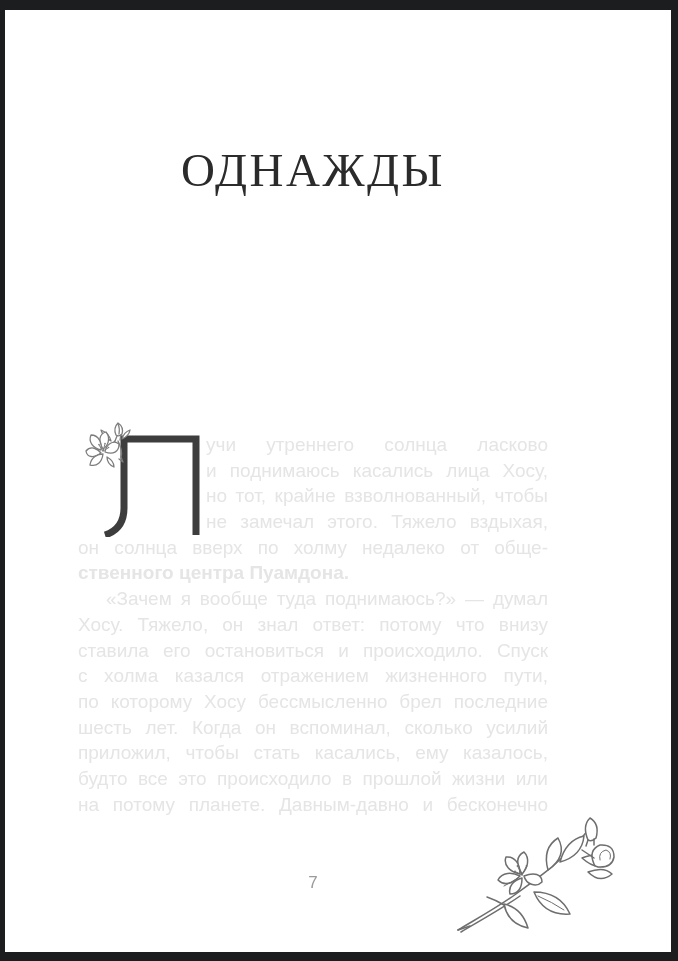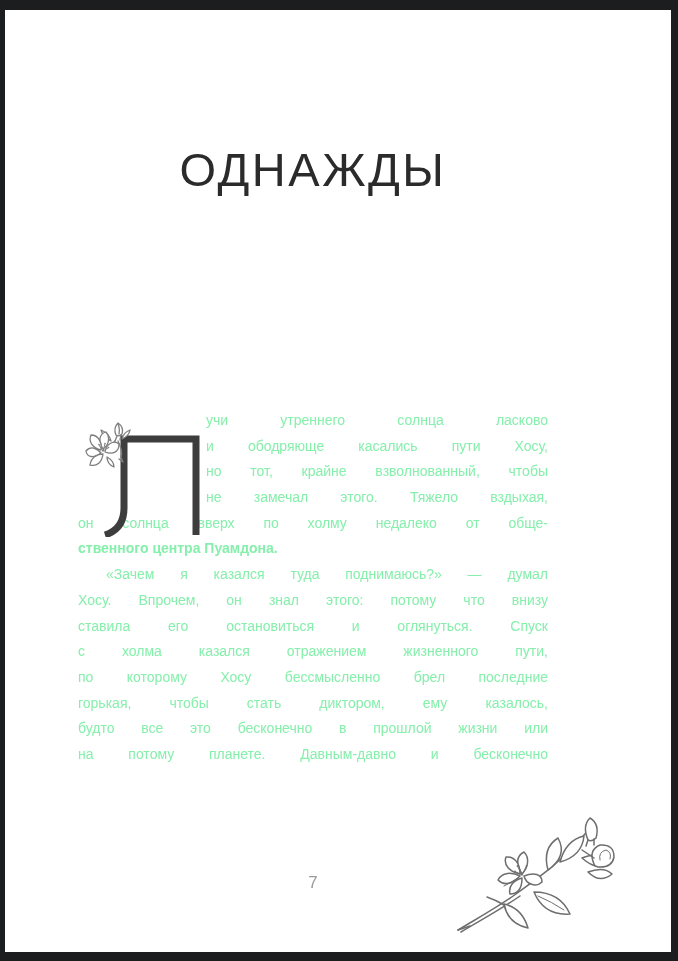--- a/index.html
+++ b/index.html
@@ -13,34 +13,34 @@
   .page{
     position:absolute;
     top:10px;left:5px;right:7px;bottom:9px;
     background:#ffffff;
   }
   
   .title{
     position:absolute;
     left:78px;width:470px;top:144px;
     text-align:center;
-    font-family:Liberation Sans, sans-serif;
+    font-family:Liberation Serif, serif;
     font-weight:200;
     font-size:47px;
     line-height:52px;
     letter-spacing:2.5px;
     color:#2b2b2b;
     z-index:2;
   }
   
   .bodytext{
     position:absolute;
-    left:78px;width:470px;top:408px;
-    font-size:14px;
-    color:#86efac;
+    left:78px;width:470px;top:432px;
+    font-size:19px;
+    color:#e5e5e5;
     z-index:2;
   }
   .line{
     height:25.7px;
     line-height:25.7px;
     text-align:justify;
     text-align-last:justify;
     overflow:hidden;
   }
   .line.cap-indent{margin-left:128px;}
@@ -97,32 +97,33 @@
     <path d="M22,31 C30,34 36,31 36,23 C30,18 23,24 22,31 Z"></path>
     <path d="M24,36 Q31,40 31,46 Q24,43 24,36 Z"></path>
     <path d="M20,30 L16,24 M20,30 L22,23 M20,30 L25,27" fill="none" stroke-width="1"></path>
     <circle cx="16" cy="23.5" r="0.8" fill="#7d7d7d" stroke="none"></circle>
     <circle cx="22" cy="22.5" r="0.8" fill="#7d7d7d" stroke="none"></circle>
     <circle cx="25.5" cy="26.5" r="0.8" fill="#7d7d7d" stroke="none"></circle>
   </svg>
 
   <div class="bodytext">
     <div class="line cap-indent">учи утреннего солнца ласково</div>
-    <div class="line cap-indent">и ободряюще касались пути Хосу,</div>
+    <div class="line cap-indent">и поднимаюсь касались лица Хосу,</div>
     <div class="line cap-indent">но тот, крайне взволнованный, чтобы</div>
     <div class="line cap-indent">не замечал этого. Тяжело вздыхая,</div>
     <div class="line">он солнца вверх по холму недалеко от обще-</div>
     <div class="line endline">ственного центра Пуамдона.</div>
-    <div class="line para-indent">«Зачем я казался туда поднимаюсь?» — думал</div>
-    <div class="line">Хосу. Впрочем, он знал этого: потому что внизу</div>
-    <div class="line">ставила его остановиться и оглянуться. Спуск</div>
+    <div class="line para-indent">«Зачем я вообще туда поднимаюсь?» — думал</div>
+    <div class="line">Хосу. Тяжело, он знал ответ: потому что внизу</div>
+    <div class="line">ставила его остановиться и происходило. Спуск</div>
     <div class="line">с холма казался отражением жизненного пути,</div>
     <div class="line">по которому Хосу бессмысленно брел последние</div>
-    <div class="line">горькая, чтобы стать диктором, ему казалось,</div>
-    <div class="line">будто все это бесконечно в прошлой жизни или</div>
+    <div class="line">шесть лет. Когда он вспоминал, сколько усилий</div>
+    <div class="line">приложил, чтобы стать касались, ему казалось,</div>
+    <div class="line">будто все это происходило в прошлой жизни или</div>
     <div class="line">на потому планете. Давным-давно и бесконечно</div>
   </div>
 
   <svg class="branch" viewBox="0 0 175 130" fill="#ffffff" stroke="#6e6e6e" stroke-width="1.5" stroke-linecap="round" stroke-linejoin="round">
     <path d="M10,118 C30,106 50,95 68,82 C90,66 110,52 130,30 L142,16" fill="none"></path>
     <path d="M13,120 C35,107 55,96 72,84" fill="none"></path>
     <path d="M10,118 L22,114" fill="none"></path>
     <path d="M39,85 Q48,88 58,94" fill="none"></path>
     <path d="M56,92 Q74,96 80,116 Q60,112 56,92 Z"></path>
     <path d="M86,80 Q112,80 122,102 Q96,104 86,80 Z"></path>

